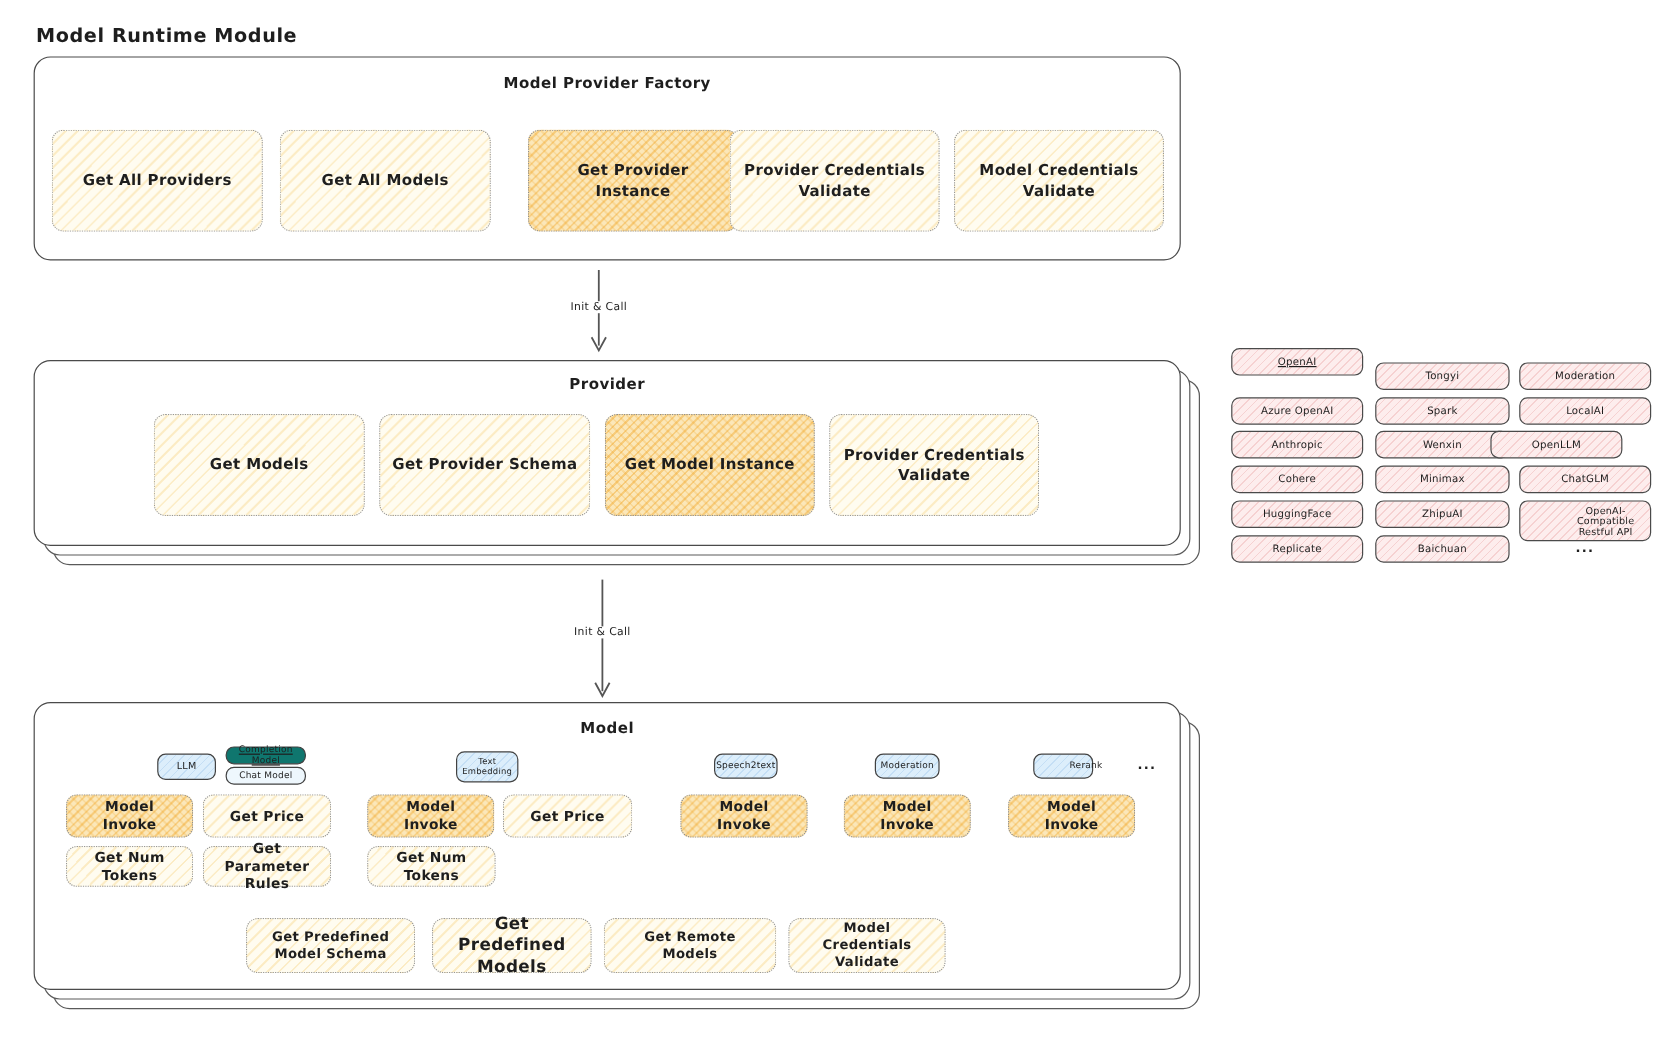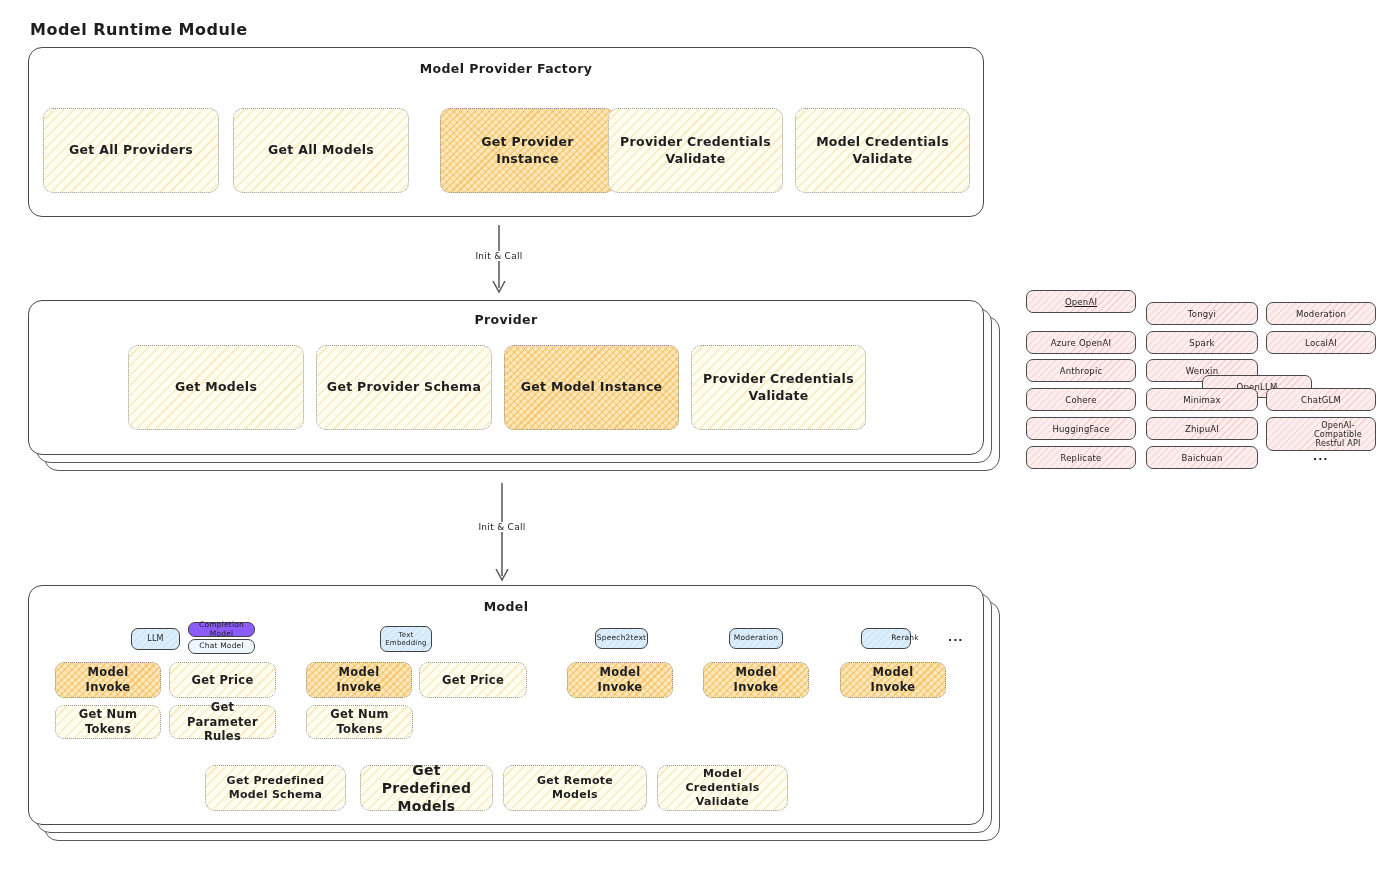--- a/index.html
+++ b/index.html
@@ -70,21 +70,21 @@
     text-align:center; line-height:1.15;
     font-size:8px; letter-spacing:0.2px;
     border:1.3px solid #424242;
     border-radius:7px;
     padding:1px 2px;
   }
   .tag-blue {
     background-color:#dceefb;
     background-image: repeating-linear-gradient(135deg, rgba(100,160,220,0.20) 0px, rgba(100,160,220,0.20) 1px, transparent 1px, transparent 5px);
   }
-  .tag-white { background:#8b5cf6; }
+  .tag-white { background:#0f766e;text-decoration:underline; }
   .tag-chat  { background:#eef7fd; }
   .arrow-label {
     position:absolute;
     transform:translateX(-50%);
     background:#ffffff;
     font-size:9px; letter-spacing:0.3px;
     padding:0 3px;
   }
   .dots { position:absolute; font-size:11px; font-weight:bold; letter-spacing:1px; }
   svg.arrows { position:absolute; left:0; top:0; pointer-events:none; }
@@ -125,21 +125,21 @@
 <div class="pink" style="left:1026px; top:290px; width:110px; height:23px;text-decoration:underline;">OpenAI</div>
 <div class="pink" style="left:1146px; top:302px; width:112px; height:23px;">Tongyi</div>
 <div class="pink" style="left:1266px; top:302px; width:110px; height:23px;">Moderation</div>
 
 <div class="pink" style="left:1026px; top:331px; width:110px; height:23px;">Azure OpenAI</div>
 <div class="pink" style="left:1146px; top:331px; width:112px; height:23px;">Spark</div>
 <div class="pink" style="left:1266px; top:331px; width:110px; height:23px;">LocalAI</div>
 
 <div class="pink" style="left:1026px; top:359px; width:110px; height:23px;">Anthropic</div>
 <div class="pink" style="left:1146px; top:359px; width:112px; height:23px;">Wenxin</div>
-<div class="pink" style="left:1202px; top:359px; width:110px; height:23px;margin-top:16px;">OpenLLM</div>
+<div class="pink" style="left:1242px; top:359px; width:110px; height:23px;">OpenLLM</div>
 
 <div class="pink" style="left:1026px; top:388px; width:110px; height:23px;">Cohere</div>
 <div class="pink" style="left:1146px; top:388px; width:112px; height:23px;">Minimax</div>
 <div class="pink" style="left:1266px; top:388px; width:110px; height:23px;">ChatGLM</div>
 
 <div class="pink" style="left:1026px; top:417px; width:110px; height:23px;">HuggingFace</div>
 <div class="pink" style="left:1146px; top:417px; width:112px; height:23px;">ZhipuAI</div>
 <div class="pink" style="left:1266px; top:417px; width:110px; height:34px; font-size:8px;padding-left:37px;">OpenAI-Compatible Restful API</div>
 
 <div class="pink" style="left:1026px; top:446px; width:110px; height:23px;">Replicate</div>

